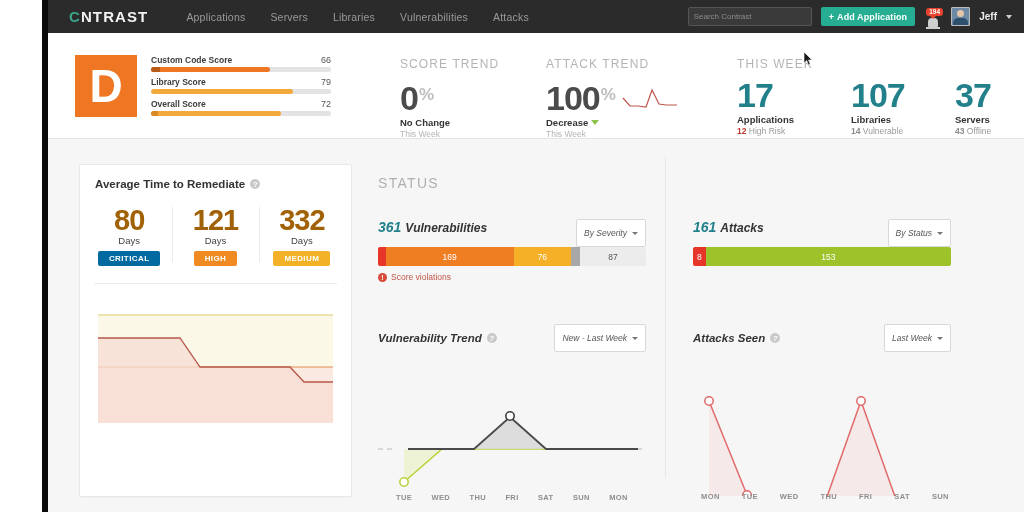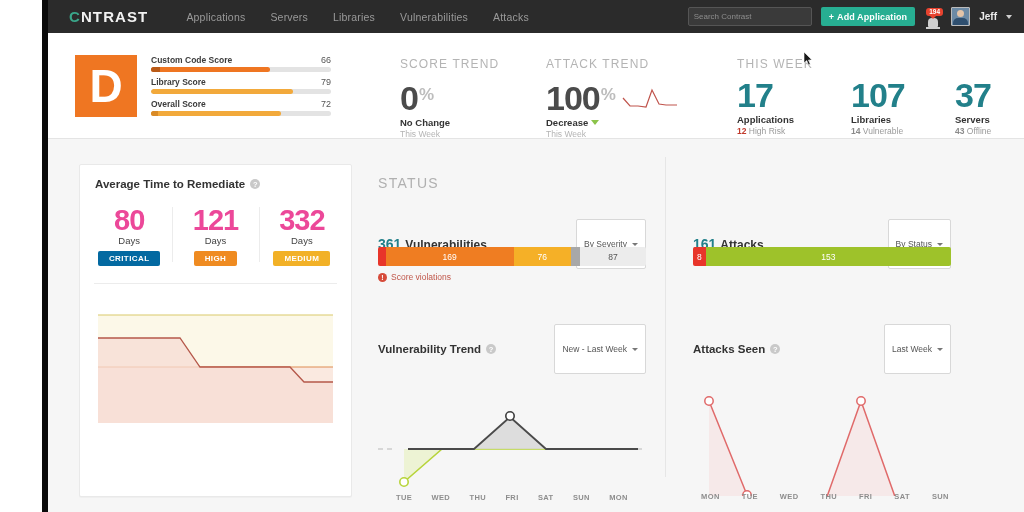--- a/index.html
+++ b/index.html
@@ -86,41 +86,41 @@
   .cardtitle{font-size:11.5px;font-weight:bold;color:#333;display:flex;align-items:center;gap:5px;}
   .qmark{width:10px;height:10px;border-radius:50%;background:#c9c9c9;color:#fff;font-size:7.5px;
          display:flex;align-items:center;justify-content:center;font-weight:bold;}
 
   
   #remediate{left:31px;top:25px;width:271px;height:331px;}
   .remhead{padding:13px 0 0 15px;}
   .remcols{display:flex;margin-top:15px;padding:0 6px;}
   .remcol{flex:1;text-align:center;position:relative;}
   .remcol + .remcol:before{content:"";position:absolute;left:0;top:2px;bottom:4px;width:1px;background:#ececec;}
-  .remnum{font-size:29px;font-weight:bold;color:#ec4899;line-height:31px;letter-spacing:-1px;}
+  .remnum{font-size:29px;font-weight:bold;color:#a16207;line-height:31px;letter-spacing:-1px;}
   .remdays{font-size:9.5px;color:#444;margin-top:-1px;}
   .rembadge{display:inline-block;margin-top:5px;padding:3px 11px;border-radius:2px;color:#fff;
             font-size:8px;font-weight:bold;letter-spacing:.4px;}
   .rembadge.crit{background:#0369a1;}
   .rembadge.high{background:#ef8b21;}
   .rembadge.med{background:#f2b127;}
   .remdiv{margin:17px 14px 0;height:1px;background:#ececec;}
   .remchart{position:relative;margin-top:9px;height:155px;}
   .remaxis{display:flex;justify-content:space-between;padding:0 12px;margin-top:1px;}
   .remaxis span{font-size:7.5px;color:#8d8d8d;letter-spacing:.4px;font-weight:bold;}
 
   
   #statustitle{position:absolute;left:330px;top:36px;font-size:14px;color:#b0b0b0;letter-spacing:1.3px;}
   .vdivider{position:absolute;left:617px;top:18px;width:1px;height:320px;background:#e6e6e6;}
 
-  .secthead{position:absolute;display:flex;align-items:center;justify-content:space-between;}
+  .secthead{position:absolute;display:flex;justify-content:space-between;font-style:italic;}
   .bigcount{font-size:14px;font-weight:bold;color:#22808a;}
   .counttitle{font-size:12px;font-weight:bold;color:#333;margin-left:4px;}
   .dropdown{border:1px solid #d8d8d8;background:#fff;border-radius:2px;font-size:8.5px;color:#555;
-            padding:19px 7px;display:flex;align-items:center;gap:5px;cursor:pointer;}
+            padding:8px 7px;display:flex;align-items:center;gap:5px;cursor:pointer;}
   .dd-caret{width:0;height:0;border-left:3px solid transparent;border-right:3px solid transparent;border-top:3.5px solid #777;}
 
   .stackbar{display:flex;height:19px;border-radius:2px;overflow:hidden;align-items:stretch;}
   .seg{display:flex;align-items:center;justify-content:center;font-size:8.5px;color:#fff;}
   .seg.dark{color:#555;}
 
   .policy{display:flex;align-items:center;gap:4px;font-size:8.5px;color:#c0564a;}
   .pdot{width:9px;height:9px;border-radius:50%;background:#d64b3a;color:#fff;font-size:7px;
         display:flex;align-items:center;justify-content:center;font-weight:bold;}
 

